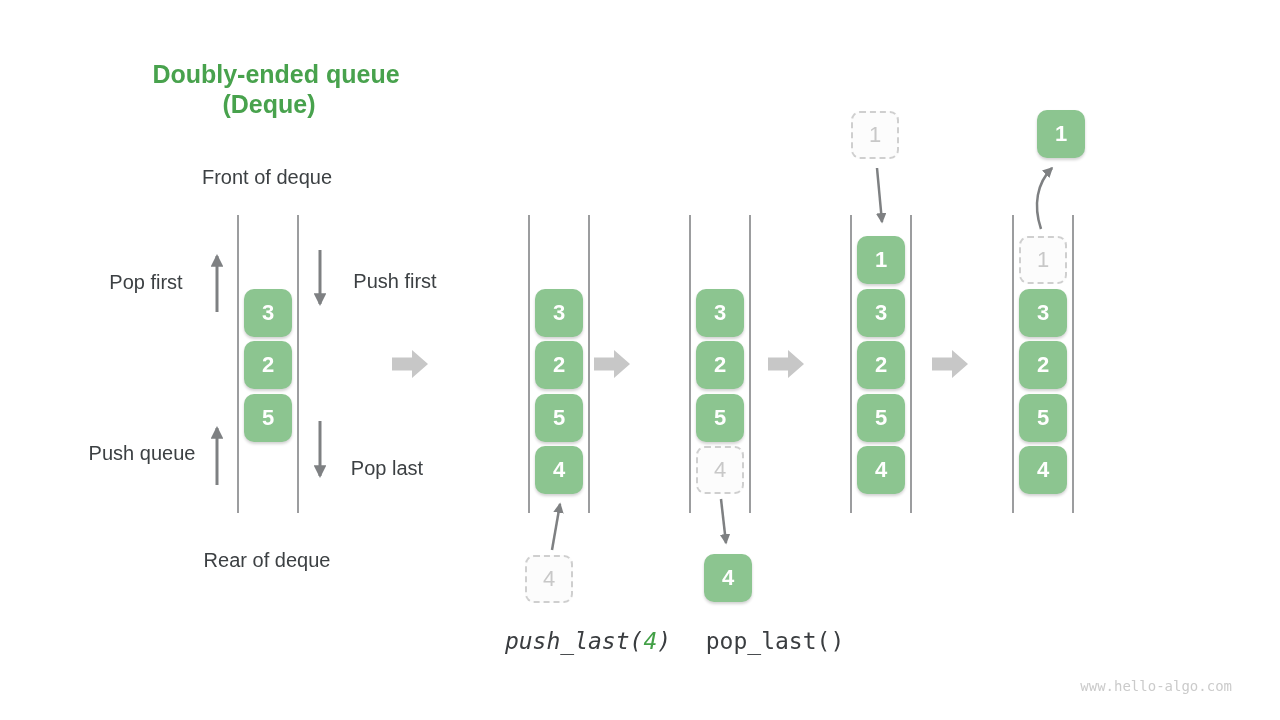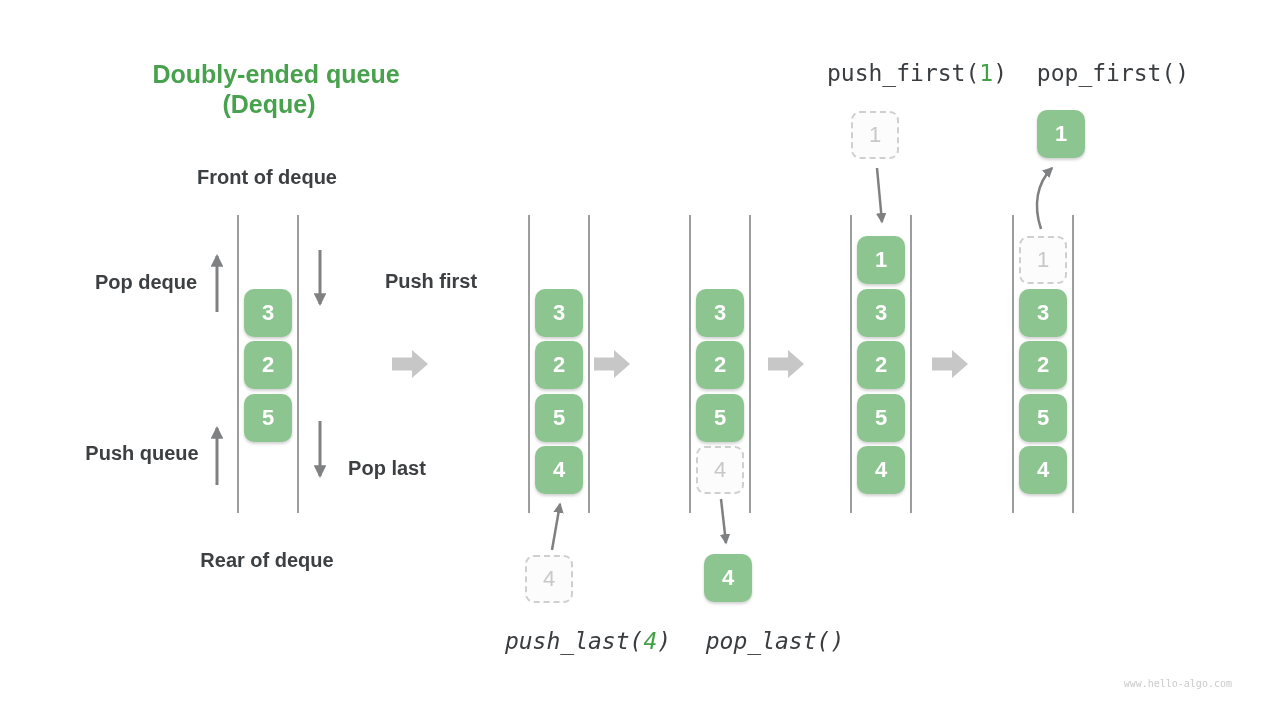--- a/index.html
+++ b/index.html
@@ -5,51 +5,51 @@
   html,body{margin:0;padding:0;background:#fff;}
   #stage{
     position:relative;width:1280px;height:720px;background:#ffffff;overflow:hidden;
     font-family:"Liberation Sans",sans-serif;
   }
   #overlay{position:absolute;left:0;top:0;}
   .ctr{position:absolute;transform:translate(-50%,-50%);white-space:nowrap;}
   .title-line{color:var(--title_green);font-weight:bold;font-size:25px;}
   .title1{left:276px;top:74px;}
   .title2{left:269px;top:104px;}
-  .lbl{color:var(--label_dark);font-weight:bold;font-size:20px;}
+  .lbl{color:var(--label_dark);font-weight:normal;font-size:20px;}
   .front{left:267px;top:177px;}
   .rear{left:267px;top:560px;}
   .lbl-pop-first{left:146px;top:282px;}
-  .lbl-push-first{left:395px;top:281px;margin-left:36px;}
+  .lbl-push-first{left:395px;top:281px;}
   .lbl-push-last{left:142px;top:453px;}
   .lbl-pop-last{left:387px;top:452px;margin-top:16px;}
   .code{
     font-family:"DejaVu Sans Mono","Liberation Mono",monospace;
     font-size:23px;color:var(--code_text);
   }
   .code .arg{color:var(--code_green);}
   .op-push-last{left:588px;top:641px;font-style:italic;}
-  .op-pop-last{left:775px;top:641px;font-style:italic;}
+  .op-pop-last{left:775px;top:641px;}
   .op-push-first{left:917px;top:73px;}
   .op-pop-first{left:1113px;top:73px;}
   .cell{
     position:absolute;width:48px;height:48px;box-sizing:border-box;
     border-radius:10px;background:var(--box_green);
     color:#fff;font-weight:bold;font-size:22px;
     display:flex;align-items:center;justify-content:center;
     box-shadow:0 2px 3px rgba(0,0,0,0.18);
   }
   .cell.ghost{
     background:var(--ghost_fill);border:2px dashed var(--ghost_border);
     color:var(--ghost_text);font-weight:normal;box-shadow:none;border-radius:9px;
   }
   .watermark{
     position:absolute;right:48px;top:678px;
     font-family:"DejaVu Sans Mono","Liberation Mono",monospace;
-    font-size:10px;color:var(--watermark_gray);
+    font-size:14px;color:var(--watermark_gray);
   }
 </style>
 </head>
 <body>
 
 <div id="stage">
 
   <svg id="overlay" width="1280" height="720">
     <defs>
       <marker id="arrowhead" viewBox="0 0 10 10" refX="8.5" refY="5" markerWidth="4.2" markerHeight="4.2" orient="auto-start-reverse">
@@ -85,29 +85,27 @@
         <path d="M932,357.5 L952,357.5 L952,350 L968,364 L952,378 L952,370.5 L932,370.5 Z" fill="#C7C7C7"></path>
       </g>
   </svg>
 
   <div class="ctr title-line title1">Doubly-ended queue</div>
   <div class="ctr title-line title2">(Deque)</div>
 
   <div class="ctr lbl front">Front of deque</div>
   <div class="ctr lbl rear">Rear of deque</div>
 
-  <div class="ctr lbl lbl-pop-first">Pop deque</div>
+  <div class="ctr lbl lbl-pop-first">Pop first</div>
   <div class="ctr lbl lbl-push-first">Push first</div>
   <div class="ctr lbl lbl-push-last">Push queue</div>
   <div class="ctr lbl lbl-pop-last">Pop last</div>
 
   <div class="ctr code op-push-last"><span>push_last(</span><span class="arg">4</span><span>)</span></div>
   <div class="ctr code op-pop-last"><span>pop_last()</span><span class="arg"></span><span></span></div>
-  <div class="ctr code op-push-first"><span>push_first(</span><span class="arg">1</span><span>)</span></div>
-  <div class="ctr code op-pop-first"><span>pop_first()</span><span class="arg"></span><span></span></div>
 
   <div id="cells">
       <div class="cell" style="left: 244px; top: 288.5px;">3</div>
       <div class="cell" style="left: 244px; top: 341px;">2</div>
       <div class="cell" style="left: 244px; top: 393.5px;">5</div>
       <div class="cell" style="left: 535px; top: 288.5px;">3</div>
       <div class="cell" style="left: 535px; top: 341px;">2</div>
       <div class="cell" style="left: 535px; top: 393.5px;">5</div>
       <div class="cell" style="left: 535px; top: 446px;">4</div>
       <div class="cell" style="left: 696px; top: 288.5px;">3</div>

